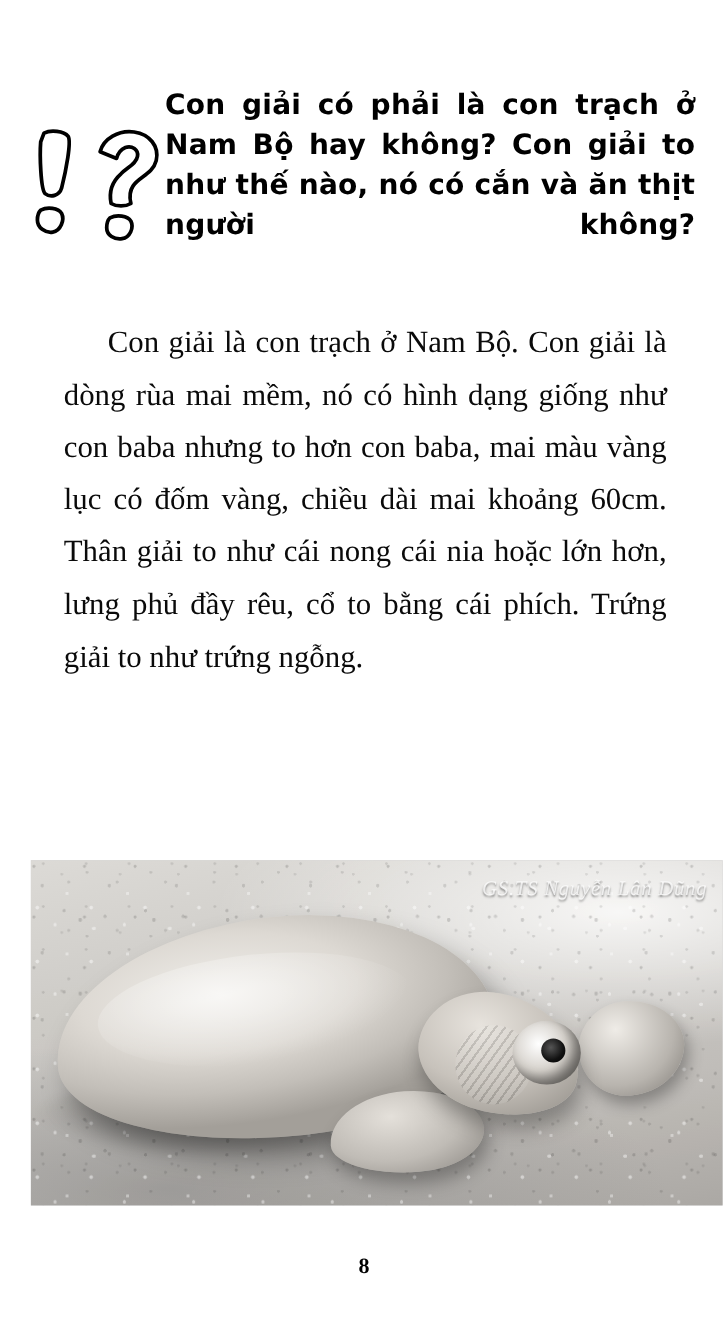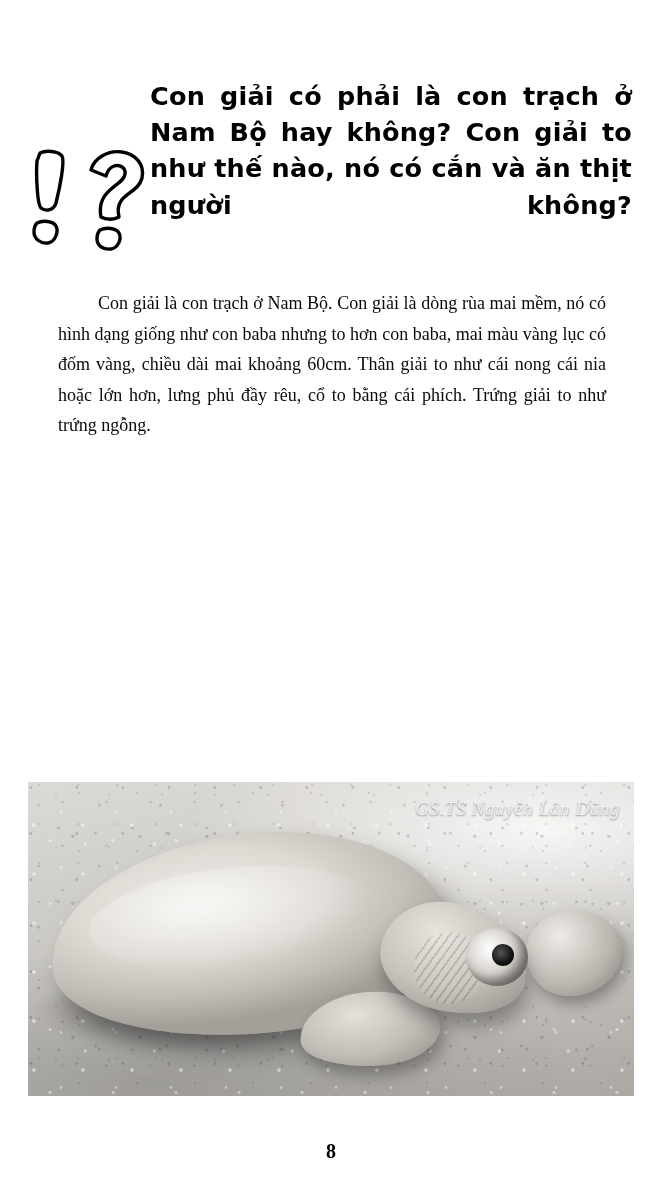--- a/index.html
+++ b/index.html
@@ -24,21 +24,21 @@
     background: #ffffff;
   }
 
   
   .heading-block {
     position: absolute;
     left: 28px;
     top: 78px;
     width: 608px;
     display: flex;
-    align-items: flex-end;
+    align-items: center;
   }
 
   .marks-icon {
     width: 122px;
     flex: 0 0 122px;
     padding-top: 6px;
   }
 
   .heading-text {
     flex: 1 1 auto;
@@ -60,39 +60,40 @@
 
   
   .body-area {
     position: absolute;
     left: 58px;
     top: 288px;
     width: 548px;
   }
   .para {
     font-family: "Liberation Serif", serif;
-    font-size: 18px;
+    font-size: 28px;
     line-height: 1.70;
     text-align: justify;
     text-justify: inter-word;
     text-indent: 40px;
     margin: 0 0 34px 0;
     color: #0a0a0a;
   }
 
   
   .photo {
     position: absolute;
     left: 28px;
     top: 782px;
     width: 606px;
     height: 314px;
     overflow: hidden;
     background: #cfcfcf;
     border: 0;
+    padding-left: 23px;
   }
   .photo-inner {
     position: absolute;
     inset: 0;
     background:
       radial-gradient(ellipse 120% 70% at 20% 95%, rgba(120,120,120,0.45), rgba(120,120,120,0) 60%),
       radial-gradient(ellipse 90% 60% at 85% 15%, rgba(255,255,255,0.75), rgba(255,255,255,0) 65%),
       linear-gradient(170deg, #d8d6d2 0%, #c9c7c3 35%, #bdbab6 70%, #a9a6a2 100%);
     filter: contrast(1.05);
   }

